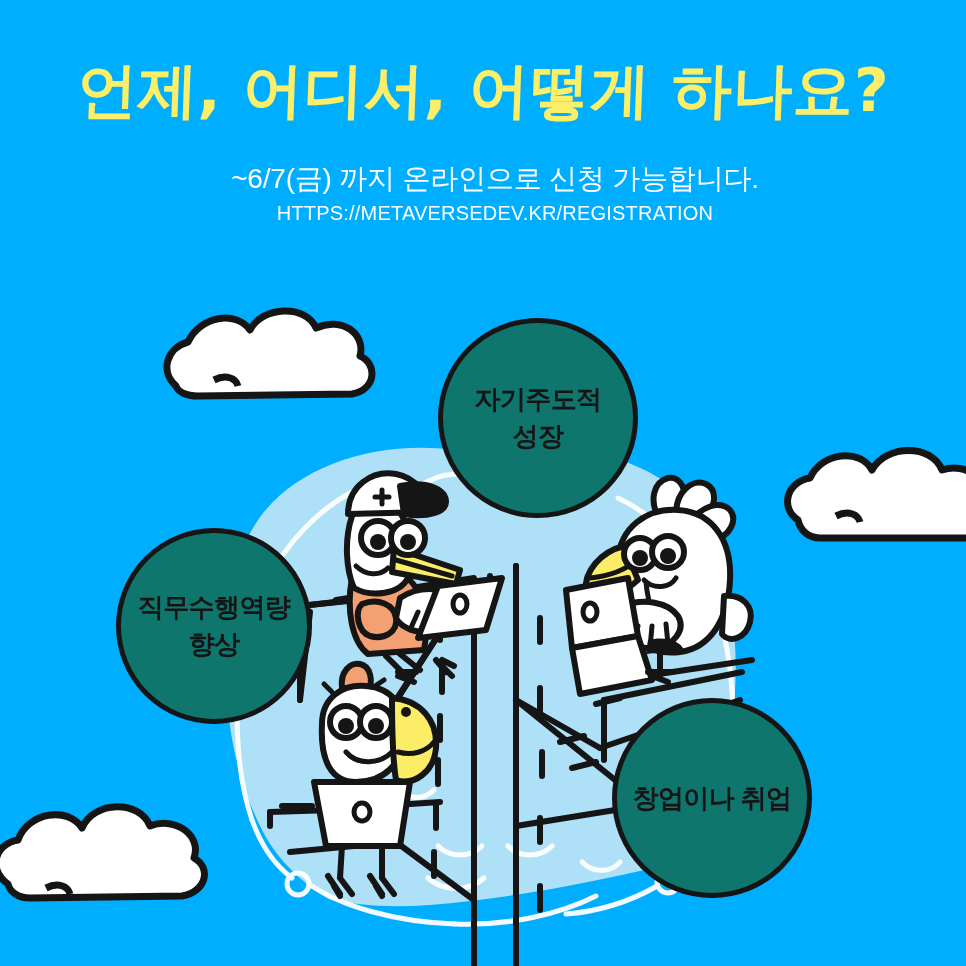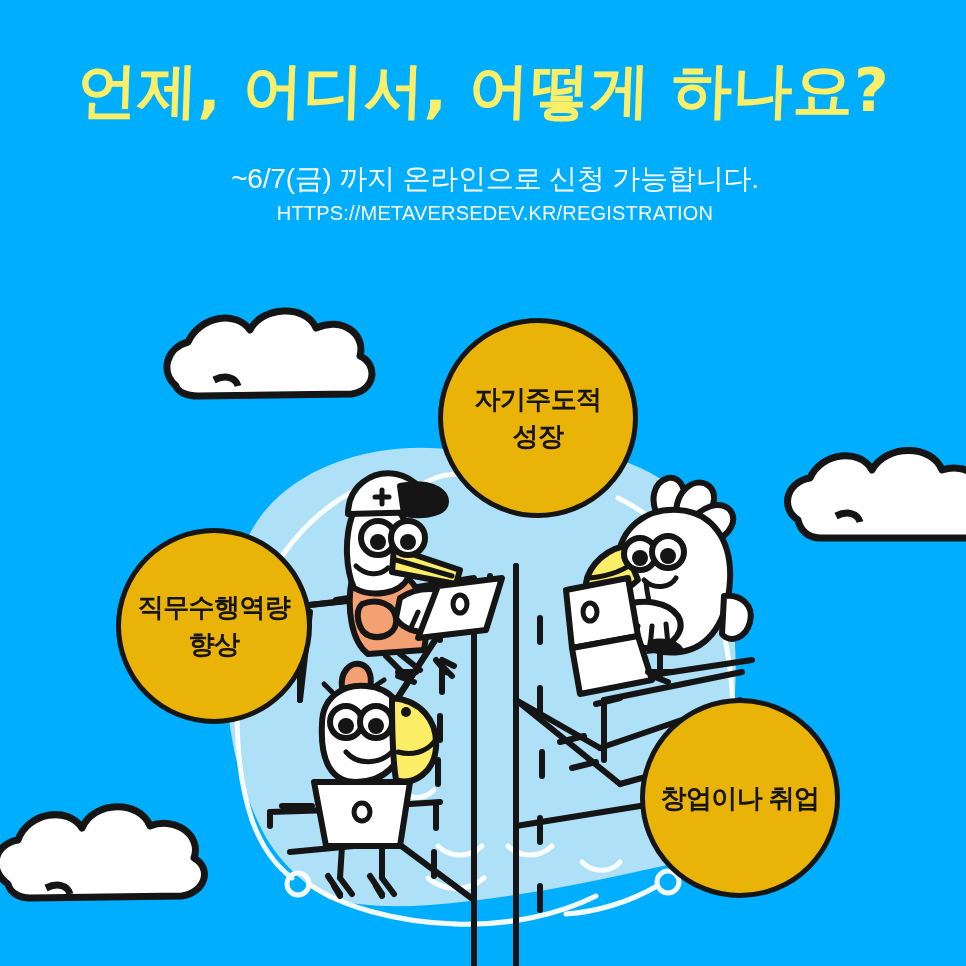--- a/index.html
+++ b/index.html
@@ -66,41 +66,41 @@
   .subline.url {
     font-size: 20px;
     letter-spacing: 0.2px;
     font-weight: 500;
   }
 
   
   .bubble {
     position: absolute;
     border-radius: 50%;
-    background: #eab308;
+    background: #0f766e;
     border: 5px solid #151515;
     box-sizing: border-box;
     display: flex;
     flex-direction: column;
     align-items: center;
     justify-content: center;
     z-index: 7;
     color: #151515;
     text-align: center;
   }
   .bubble span {
     display: block;
     font-size: 26px;
     line-height: 1.42;
     font-weight: 700;
     letter-spacing: -0.6px;
   }
   #bubble-top    { left: 438px; top: 318px; width: 200px; height: 200px; }
   #bubble-left   { left: 116px; top: 528px; width: 196px; height: 196px; }
-  #bubble-right  { left: 640px; top: 698px; width: 200px; height: 200px; }
+  #bubble-right  { left: 612px; top: 698px; width: 200px; height: 200px; }
 </style>
 </head>
 <body>
 
 <div id="poster">
 
   <div class="art">
     <svg viewBox="0 0 966 966" xmlns="http://www.w3.org/2000/svg">
       <defs>
         <clipPath id="frameClip">

